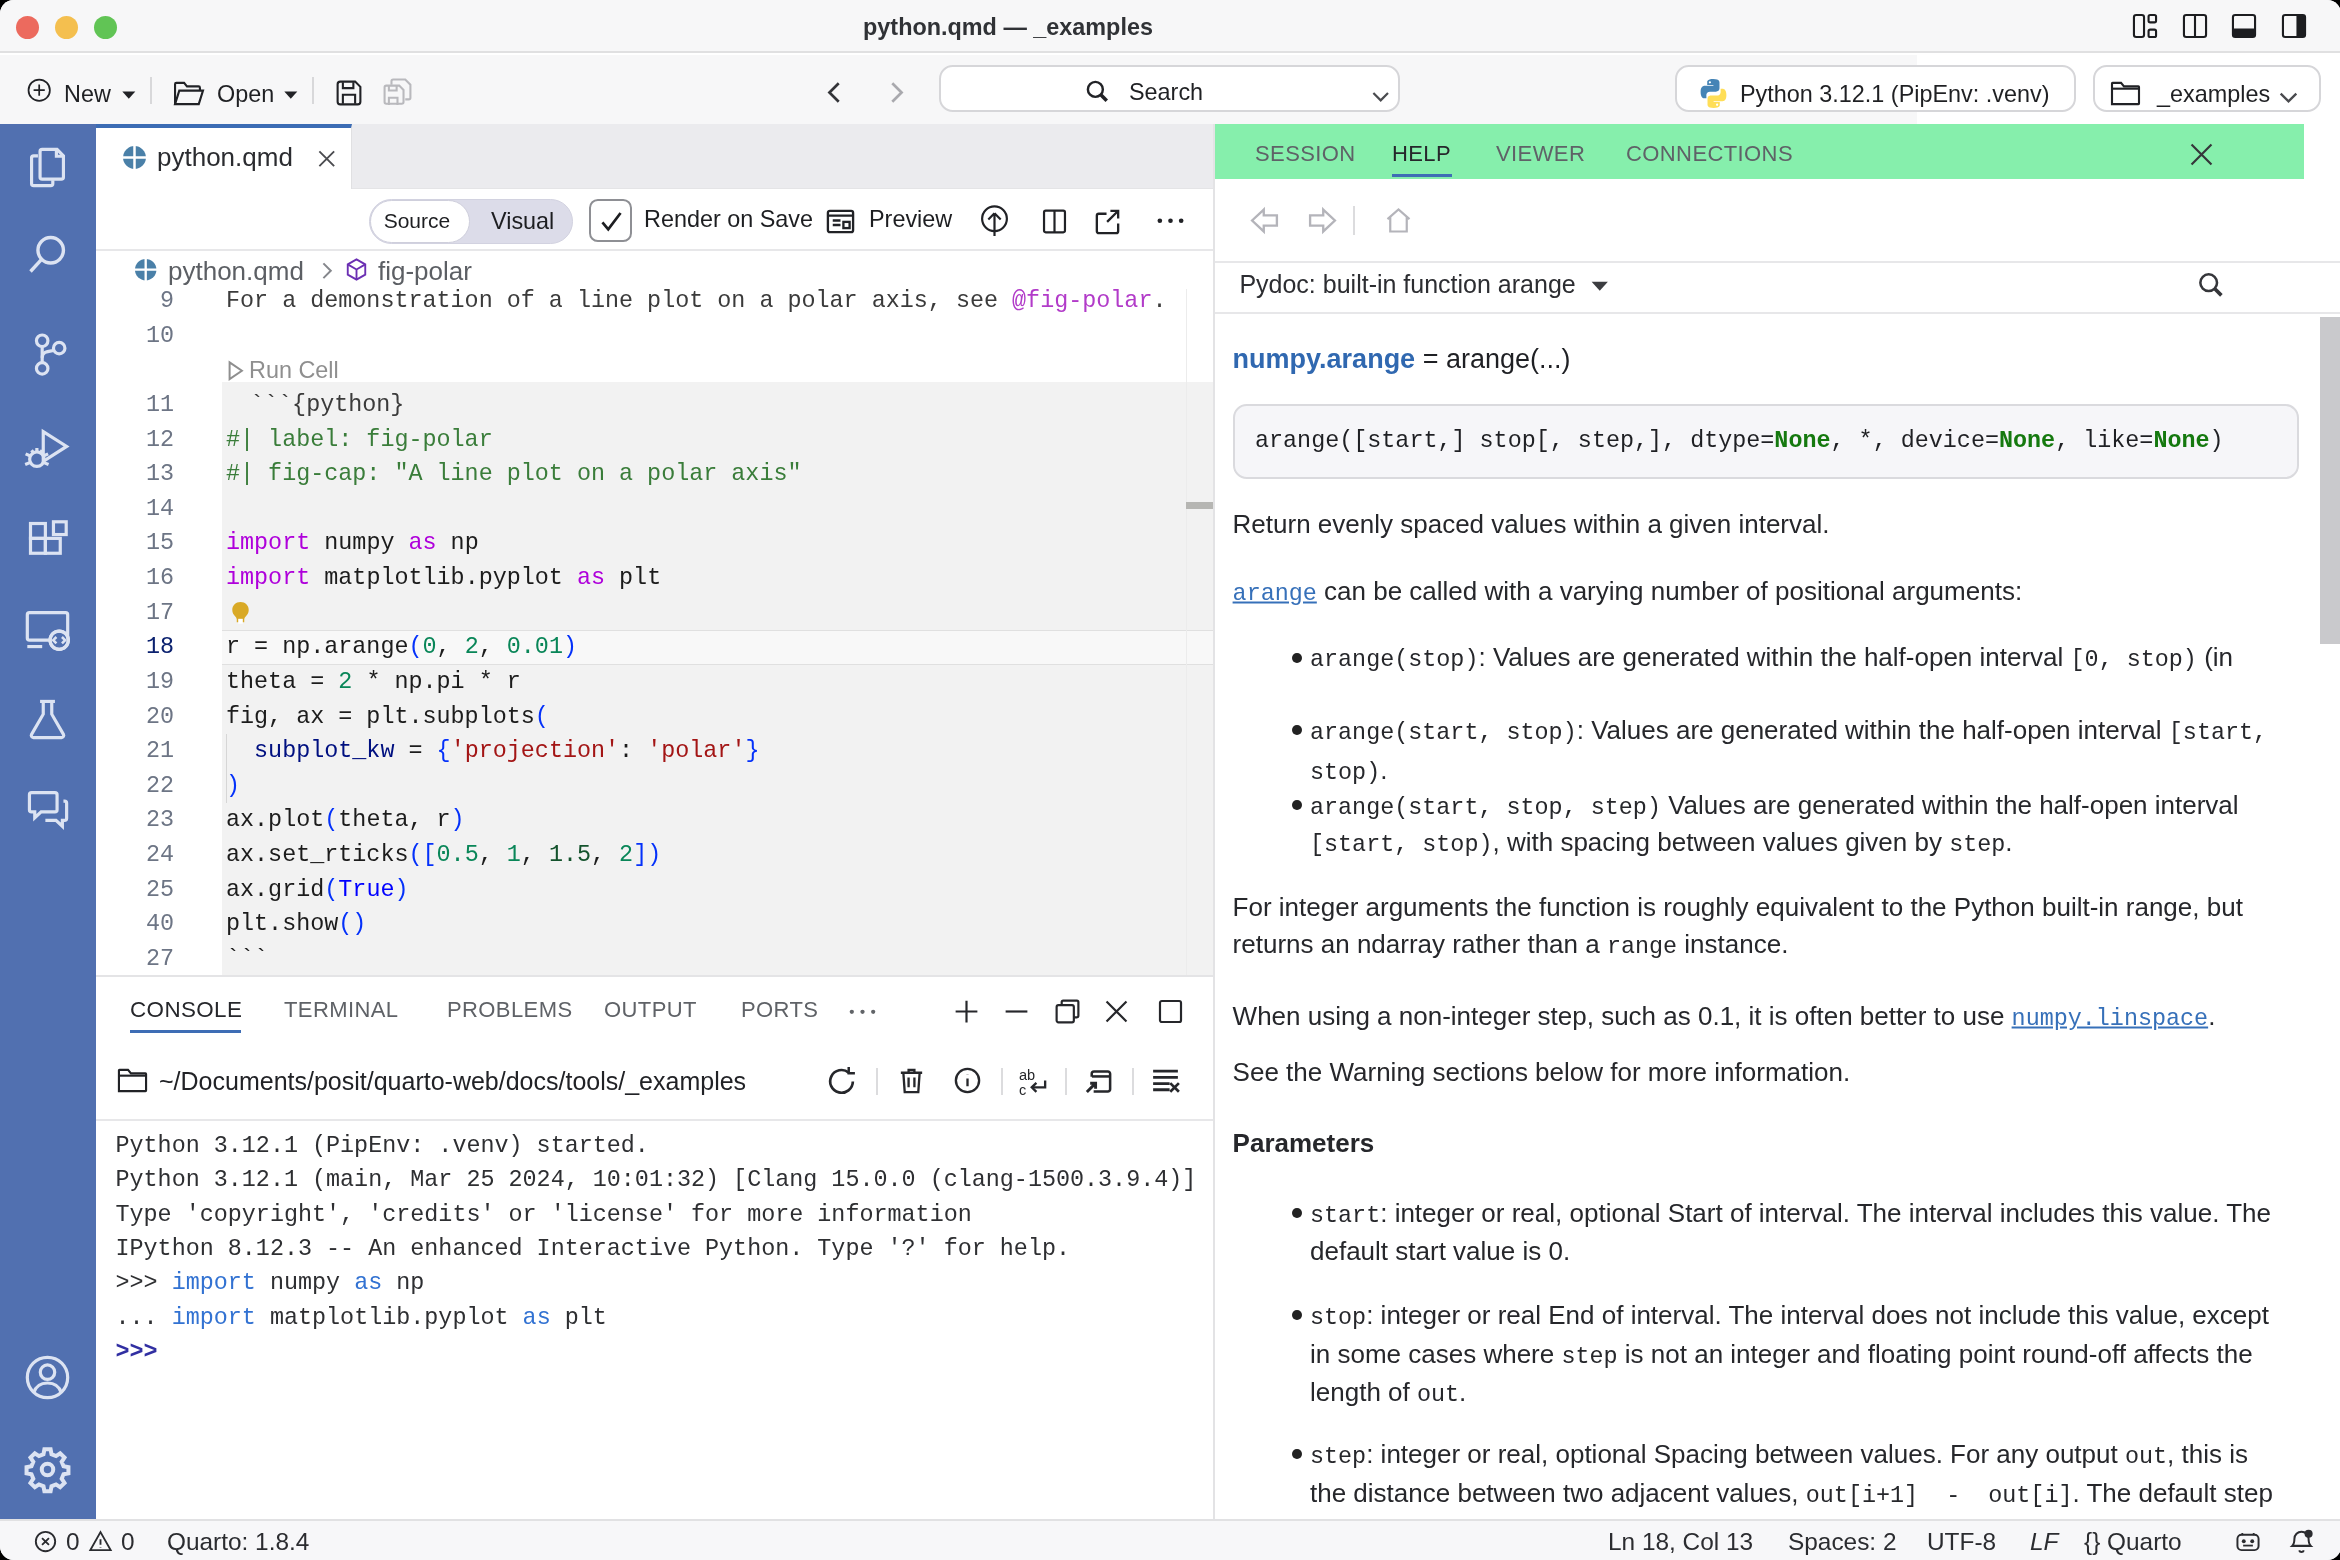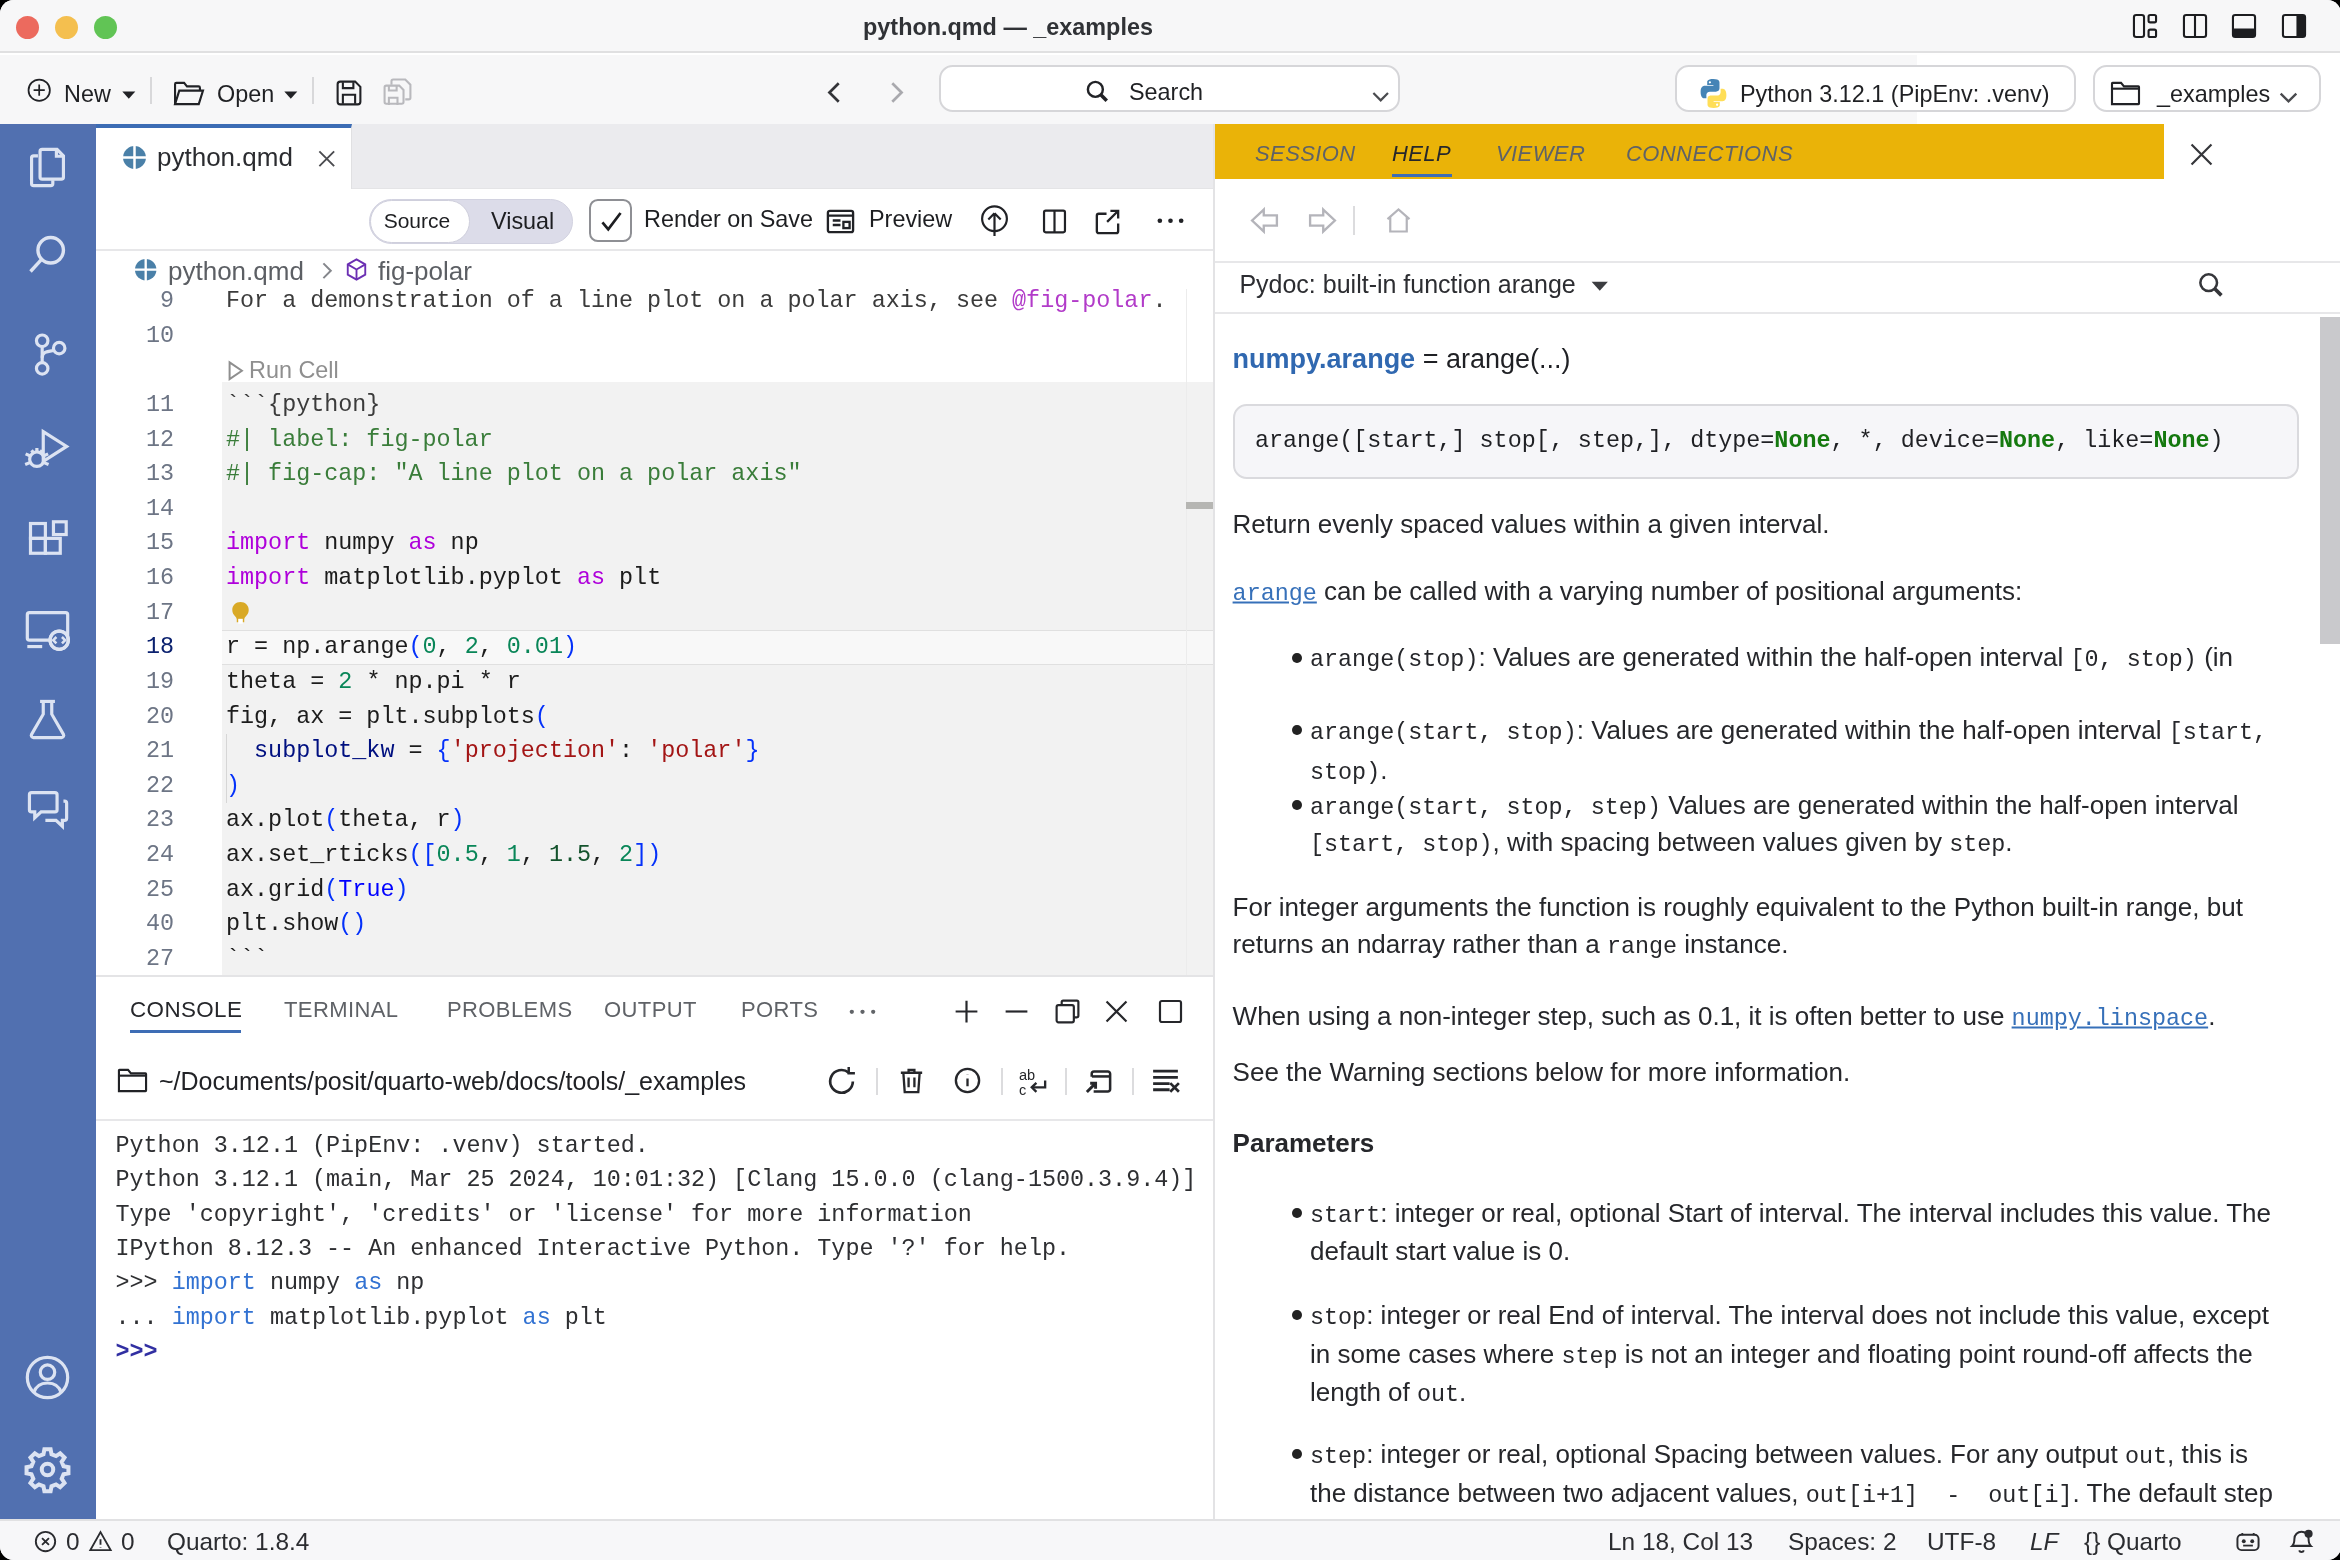--- a/index.html
+++ b/index.html
@@ -33,21 +33,21 @@
   #codearea { position:absolute; left:96px; top:289px; width:1118px; height:688px; background:#fff; overflow:hidden; border-bottom:2px solid #e4e4e6;}
   .codeline { position:absolute; left:130px; height:35px; line-height:35px; white-space:pre; font-family:"Liberation Mono",monospace; font-size:23.4px; letter-spacing:0px; color:#1c1c1c; }
   .lnum { position:absolute; left:0px; width:78px; height:35px; line-height:35px; text-align:right; font-family:"Liberation Mono",monospace; font-size:23.4px; color:#6d7585; }
 
   
   #console { position:absolute; left:96px; top:978px; width:1118px; height:541px; background:#fff; }
   .ptab { font-size:22px; letter-spacing:0.4px; color:#5f6267; }
 
   
   #rpanel { position:absolute; left:1215px; top:124px; width:1125px; height:1396px; background:#fff; }
-  #rtabs { position:absolute; left:0; top:0; width:949px; height:55px; background:#eab308;font-style:italic; }
+  #rtabs { position:absolute; left:0; top:0; width:1089px; height:55px; background:#86efac; }
   .helpline { position:absolute; transform:translateY(-50%); white-space:pre; font-size:26px; color:#26272b; }
   .hm { font-family:"Liberation Mono",monospace; font-size:23.4px; letter-spacing:0px; }
 
   
   #statusbar { position:absolute; left:0; top:1519px; width:2341px; height:41px; background:#f7f7f9; border-top:2px solid #e1e1e3; }
   .st { position:absolute; transform:translateY(-50%); top:20.5px; font-size:24.4px; color:#2b2c30; white-space:pre; }
 </style>
 </head>
 <body>
 <div id="win">
@@ -310,21 +310,21 @@
     <div class="lnum" style="top:549px;">24</div>
     <div class="lnum" style="top:584px;">25</div>
     <div class="lnum" style="top:618px;">40</div>
     <div class="lnum" style="top:653px;">27</div>
 
     <div class="codeline" style="top:-4.9px;color:#3b3b3b;">For a demonstration of a line plot on a polar axis, see <span style="color:#b23bc9">@fig-polar</span>.</div>
     <svg class="abs" style="left:130px;top:71px" width="19.5" height="21.5" viewBox="0 0 12 14" fill="none" stroke="#8f8f8f" stroke-width="1.3">
         <path d="M2 1.5l8 5.5-8 5.5z"></path>
       </svg>
     <div class="codeline" style="left:153px;top:64px;color:#8f8f8f;font-family:'Liberation Sans',sans-serif;font-size:23.4px;letter-spacing:0;">Run Cell</div>
-    <div class="codeline" style="top:99px;color:#3b3b3b;">```{python}</div>
+    <div class="codeline" style="top:99px;color:#3b3b3b;margin-left:24px;">```{python}</div>
     <div class="codeline" style="top:134px;color:#3a7d3a;">#| label: fig-polar</div>
     <div class="codeline" style="top:168px;color:#3a7d3a;">#| fig-cap: "A line plot on a polar axis"</div>
     <div class="codeline" style="top:237px;"><span style="color:#af00db">import</span> numpy <span style="color:#af00db">as</span> np</div>
     <div class="codeline" style="top:272px;"><span style="color:#af00db">import</span> matplotlib.pyplot <span style="color:#af00db">as</span> plt</div>
     <div class="codeline" style="top:341px;">r = np.arange<span style="color:#0431fa">(</span><span style="color:#098658">0</span>, <span style="color:#098658">2</span>, <span style="color:#098658">0.01</span><span style="color:#0431fa">)</span></div>
     <div class="codeline" style="top:376px;">theta = <span style="color:#098658">2</span> * np.pi * r</div>
     <div class="codeline" style="top:411px;">fig, ax = plt.subplots<span style="color:#0431fa">(</span></div>
     <div class="codeline" style="top:445px;">  <span style="color:#001080">subplot_kw</span> = <span style="color:#0431fa">{</span><span style="color:#a31515">'projection'</span>: <span style="color:#a31515">'polar'</span><span style="color:#0431fa">}</span></div>
     <div class="codeline" style="top:480px;"><span style="color:#0431fa">)</span></div>
     <div class="codeline" style="top:514px;">ax.plot<span style="color:#0431fa">(</span>theta, r<span style="color:#0431fa">)</span></div>

